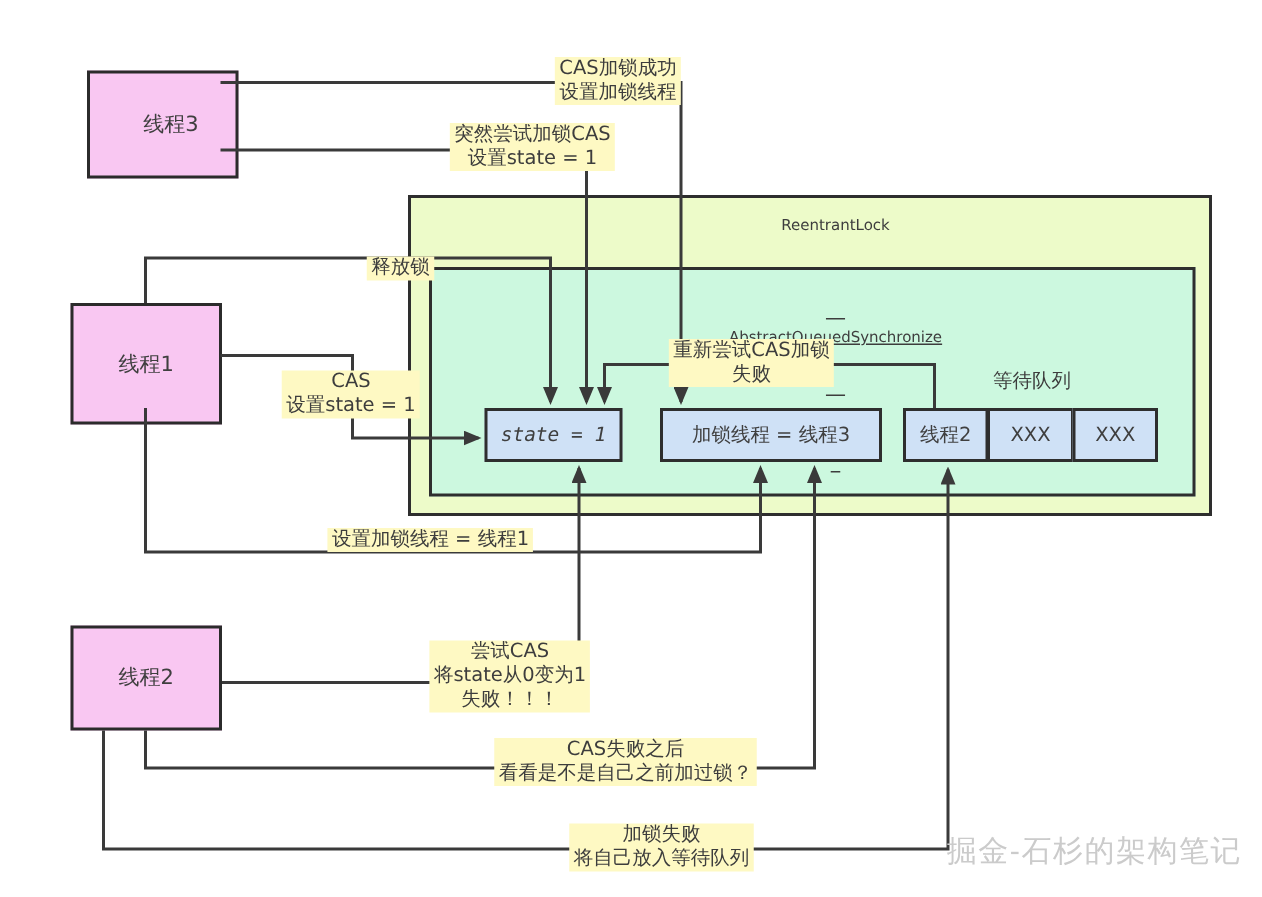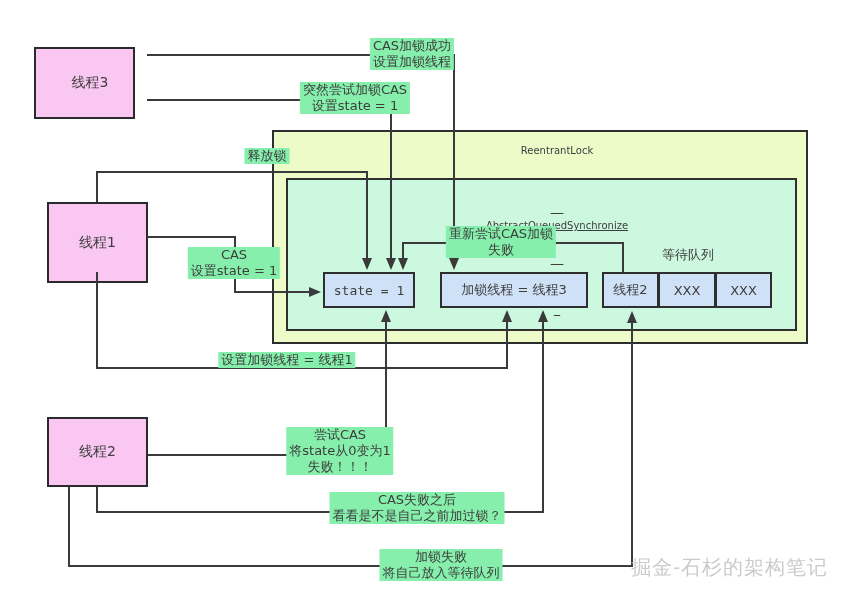--- a/index.html
+++ b/index.html
@@ -36,27 +36,27 @@
     display: flex; align-items: center; justify-content: center;
     font-size: 14px; color: #3f3f3f;
   }
   
   .valbox {
     position: absolute; height: 36px;
     background: #cfe1f6; border: 2px solid #2e2e2e;
     display: flex; align-items: center; justify-content: center;
     font-size: 13px; color: #3f3f3f; white-space: nowrap;
   }
-  .mono { font-family: "DejaVu Sans Mono", "Liberation Mono", monospace; }
+  .mono { font-family: "DejaVu Sans Mono", "Liberation Mono", monospace; font-style: italic; }
   
   svg.wires { position: absolute; left: 0; top: 0; pointer-events: none; }
   
   .ann {
     position: absolute; transform: translateX(-50%);
-    background: #86efac; padding: 0 3px;
+    background: #fef9c3; padding: 0 3px;
     font-size: 13px; line-height: 16px; text-align: center;
     color: #3d3d3d; white-space: nowrap;
   }
   .ann-clear { background: transparent; }
   
   .watermark {
     position: absolute; right: 13px; top: 554px;
     font-family: "DejaVu Serif", "Liberation Serif", serif;
     font-size: 20px; letter-spacing: 1px; color: #cbcbcb; white-space: nowrap;
   }
@@ -70,21 +70,21 @@
   <div class="container-title" style="left:557px; top:142px;">ReentrantLock</div>
 
   <div class="aqs"></div>
   <div class="container-title" style="left:557px; top:183px;text-decoration:underline;">
     <div>AbstractQueuedSynchronize</div>
     <div>r</div>
   </div>
 
   <div class="ann ann-clear" style="left:688px; top:247px;">等待队列</div>
 
-  <div class="thread" style="left:34px; top:47px;padding-left:11px;">
+  <div class="thread" style="left:58px; top:47px;padding-left:11px;">
     <span>线程3</span>
   </div>
   <div class="thread" style="left:47px; top:202px; height:81px;">
     <span>线程1</span>
   </div>
   <div class="thread" style="left:47px; top:417px; height:70px;">
     <span>线程2</span>
   </div>
 
   <div class="valbox mono" style="left:323px; top:272px; width:92px;">
@@ -126,21 +126,21 @@
   <div class="ann" style="left:412px; top:38px;">
     <div>CAS加锁成功</div>
     <div>设置加锁线程</div>
   </div>
 
   <div class="ann" style="left:355px; top:82px;">
     <div>突然尝试加锁CAS</div>
     <div>设置state = 1</div>
   </div>
 
-  <div class="ann" style="left:267px; top:148px;">
+  <div class="ann" style="left:267px; top:171px;">
     <div>释放锁</div>
   </div>
 
   <div class="ann" style="left:234px; top:247px;">
     <div>CAS</div>
     <div>设置state = 1</div>
   </div>
 
   <div class="ann" style="left:501px; top:226px;">
     <div>重新尝试CAS加锁</div>

